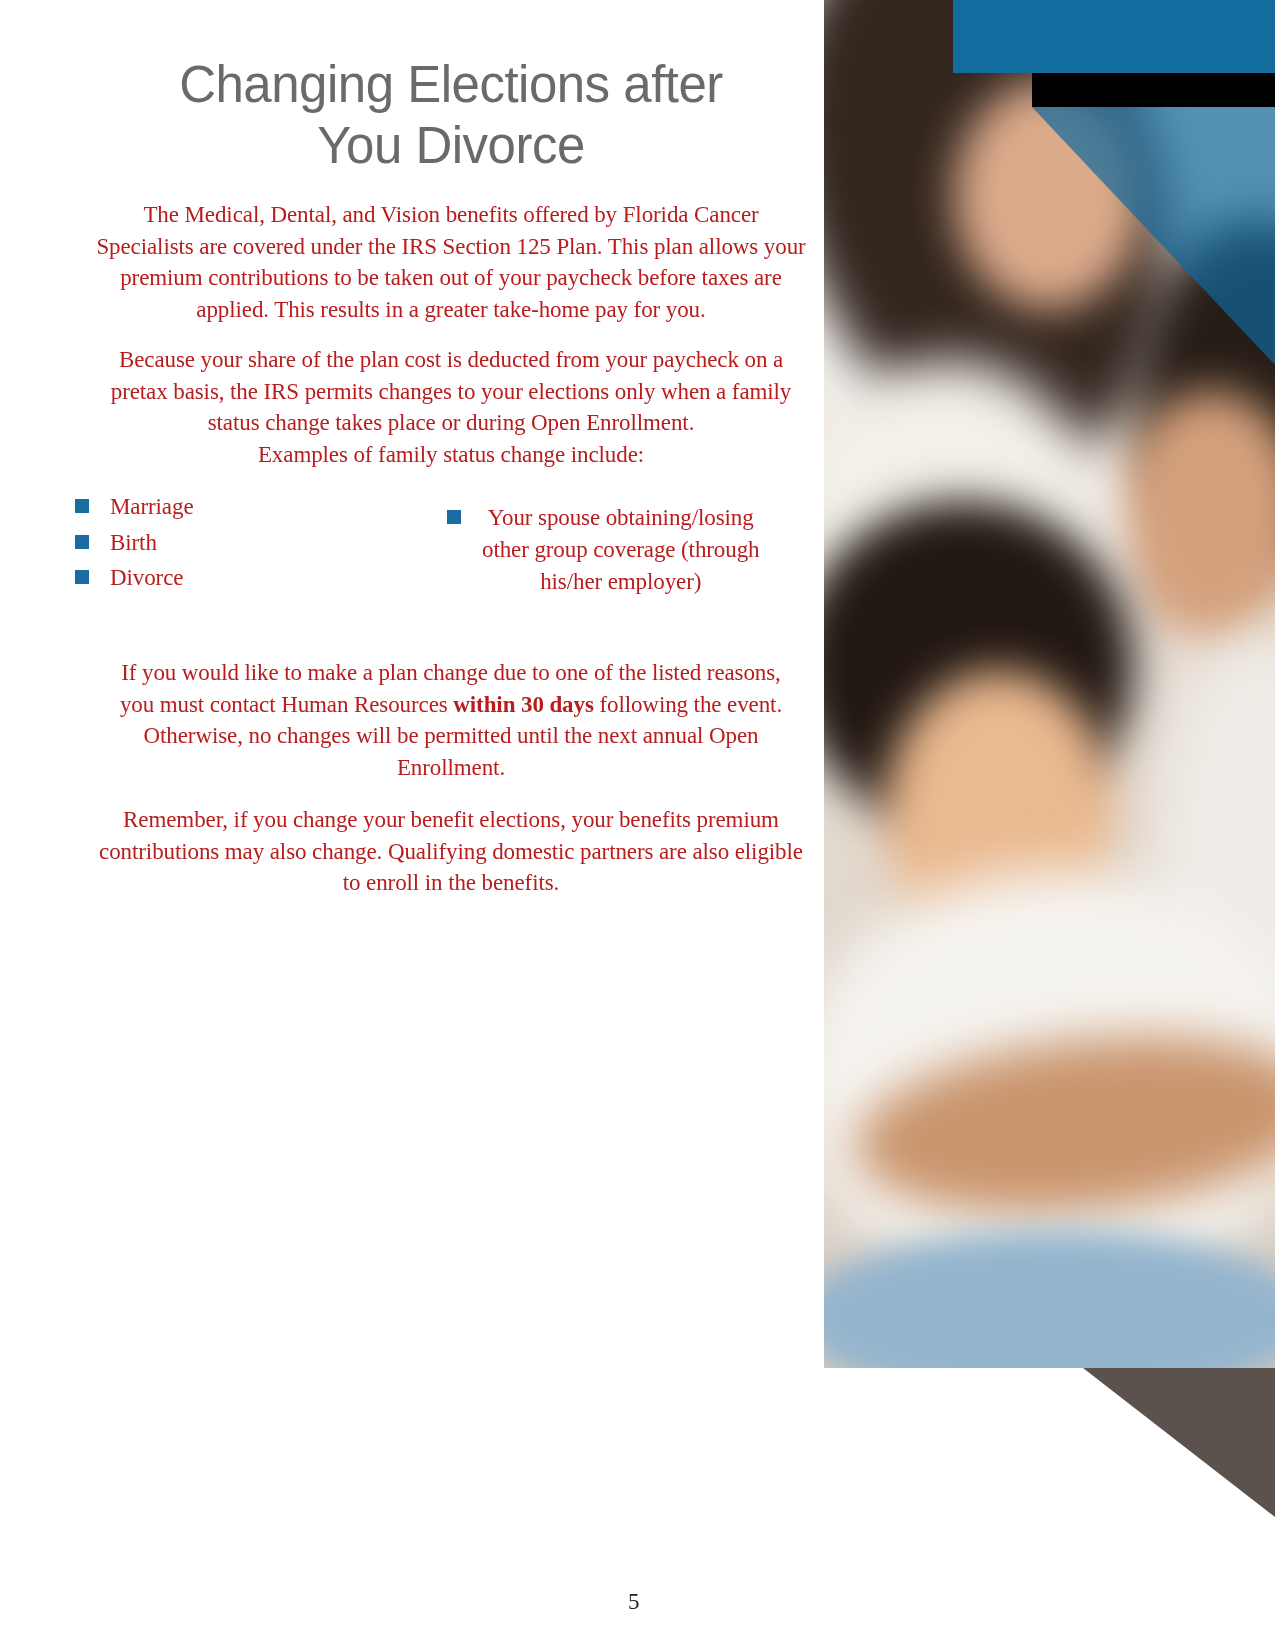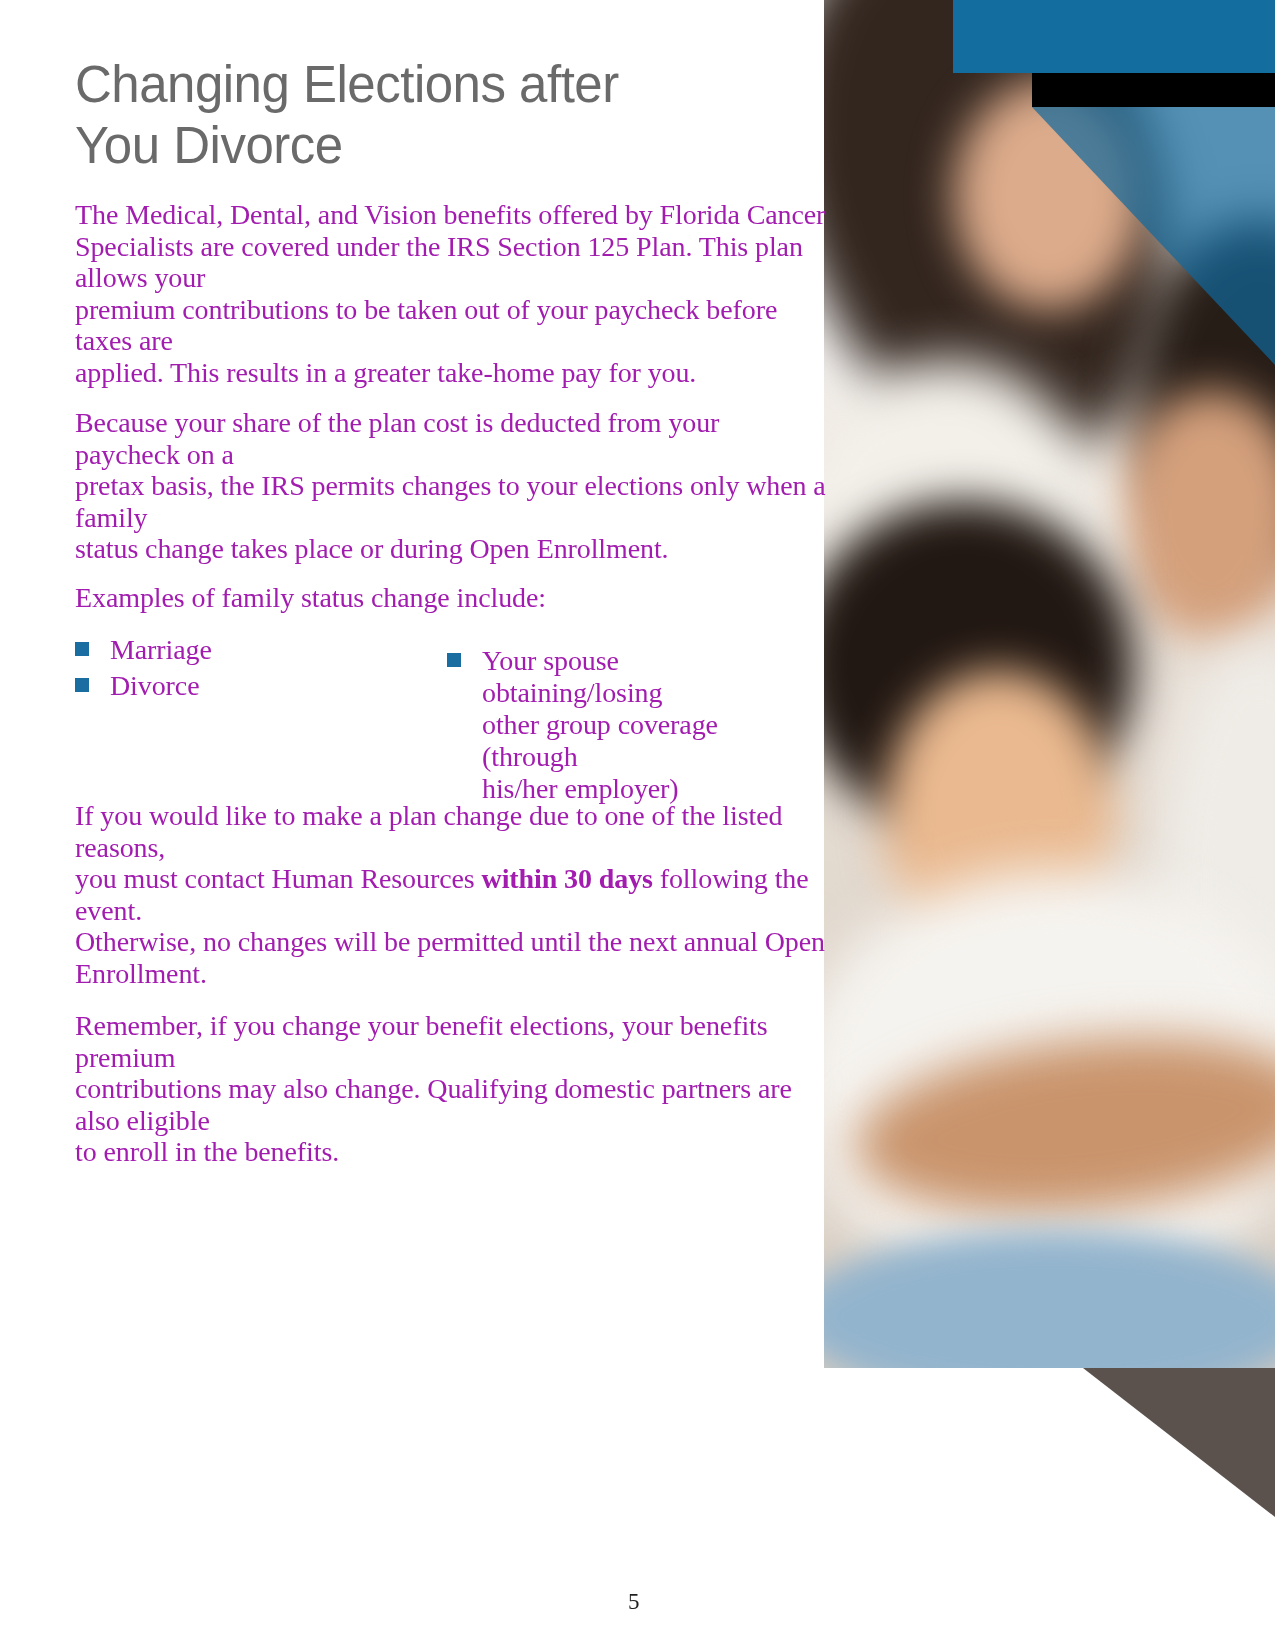--- a/index.html
+++ b/index.html
@@ -1,18 +1,18 @@
 <!DOCTYPE html>
 <html><head>
 <meta charset="utf-8">
 <style>
   html,body { margin:0; padding:0; }
   body { background:#ffffff; font-family:"Liberation Serif","DejaVu Serif",serif; }
   .page {
-    position:relative; width:1275px; height:1651px; background:#ffffff; overflow:hidden;
+    position:relative; width:1275px; height:1651px; background:#ffffff; overflow:hidden;text-align:center;
   }
 
   
   .photo {
     position:absolute; left:824px; top:0; width:451px; height:1368px; overflow:hidden;
     background:linear-gradient(175deg,#f8f6f3 0%,#efe9e2 30%,#e3dad0 60%,#d7ccc0 100%);
   }
   .blob { position:absolute; border-radius:50%; }
   .b-light  { left:-70px; top:-60px; width:260px; height:460px; background:#ffffff; filter:blur(30px); }
   .b-mhair  { left:-30px; top:-90px; width:360px; height:560px; background:#33261f; filter:blur(26px); transform:rotate(-18deg); }
@@ -45,26 +45,26 @@
   }
 
   
   .content { position:absolute; left:75px; top:0; width:752px; }
   h1.title {
     margin:54px 0 0 0; font-family:"Liberation Sans","DejaVu Sans",sans-serif;
     font-size:51px; line-height:61px; font-weight:400; color:#6a6a6a; letter-spacing:-0.5px;
   }
   h1.title span { display:block; }
   .body-text {
-    margin:0; font-size:28px; line-height:31.5px; color:#a21caf;
+    margin:0; font-size:23px; line-height:31.5px; color:#b91c1c;
     letter-spacing:-0.1px; white-space:pre-line;
   }
   .p1 { margin-top:23px; }
   .p2 { margin-top:19px; }
-  .p3 { margin-top:17px; }
+  .p3 { }
   .p4 { margin-top:14px; }
   .p5 { margin-top:21px; }
   .bold { font-weight:700; }
 
   .bullets { position:relative; margin-top:21px; height:152px; }
   .bullet-row { display:flex; line-height:31.5px; margin-bottom:4px; }
   .bullet-square {
     width:14px; height:14px; background:#1a6da1; margin:8px 21px 0 0; flex-shrink:0;
   }
   .bullet-col-right {
@@ -118,20 +118,24 @@
 
     <p class="body-text p3">Examples of family status change include:</p>
 
     <div class="bullets">
       <div class="bullet-row">
         <div class="bullet-square"></div>
         <span class="body-text">Marriage</span>
       </div>
       <div class="bullet-row">
         <div class="bullet-square"></div>
+        <span class="body-text">Birth</span>
+      </div>
+      <div class="bullet-row">
+        <div class="bullet-square"></div>
         <span class="body-text">Divorce</span>
       </div>
 
       <div class="bullet-col-right">
         <div class="bullet-square"></div>
         <span class="body-text">Your spouse obtaining/losing
 other group coverage (through
 his/her employer)</span>
       </div>
     </div>

